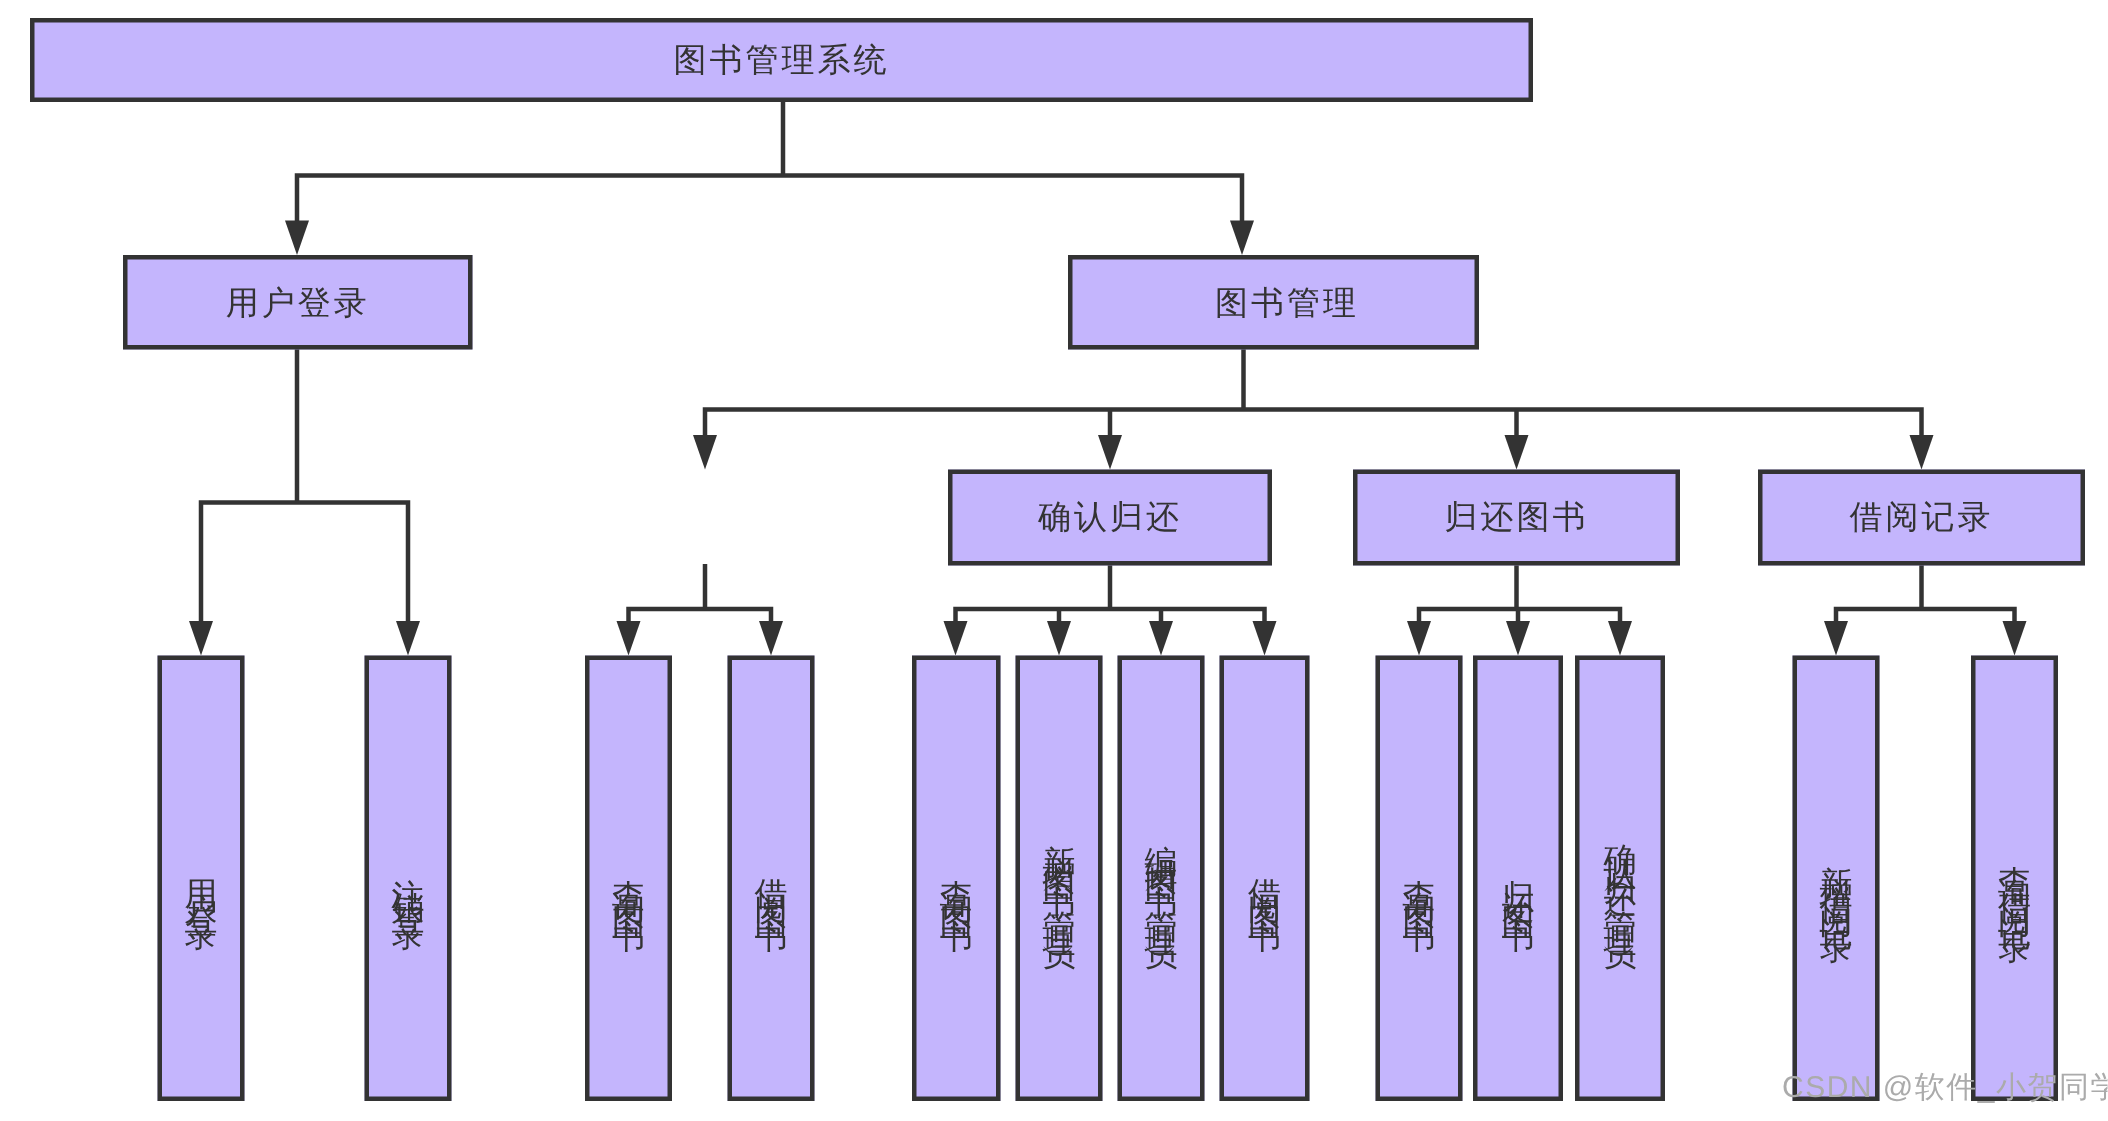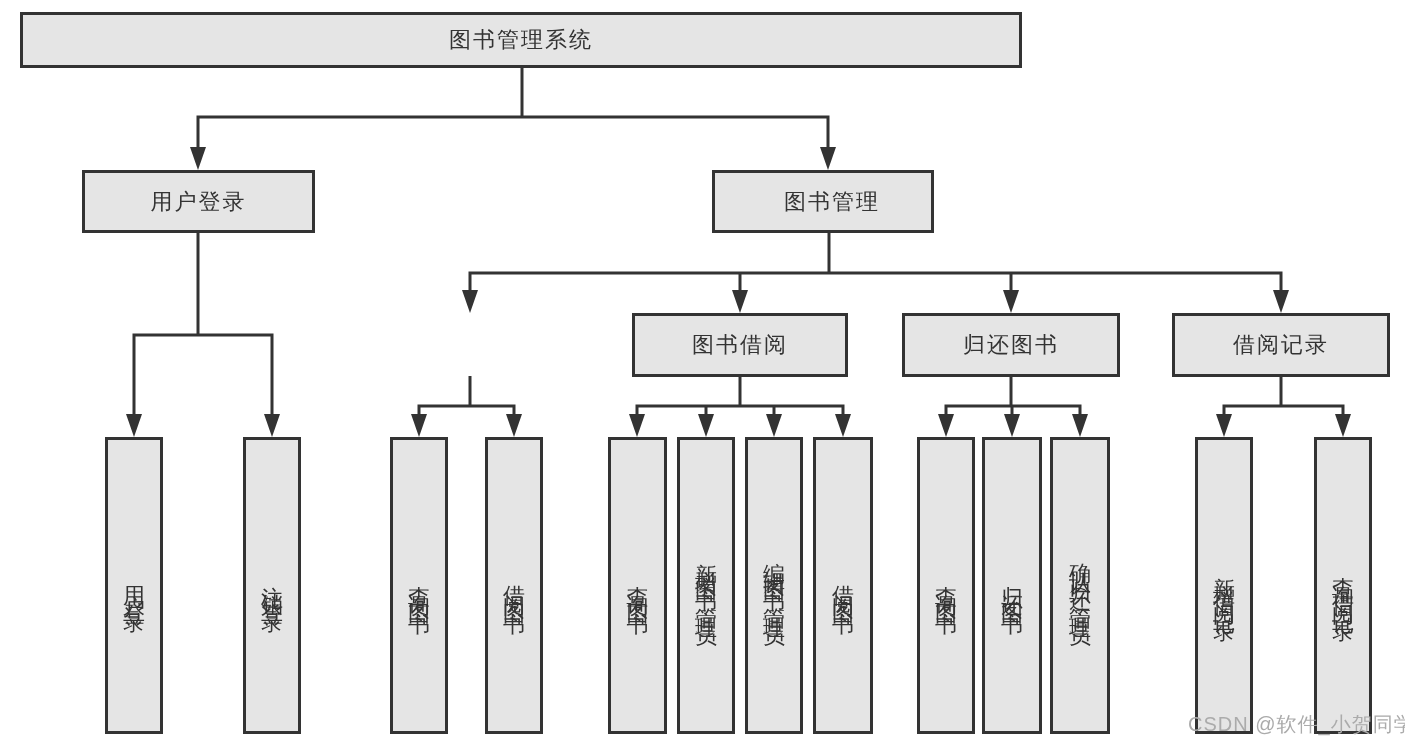--- a/index.html
+++ b/index.html
@@ -19,21 +19,21 @@
   }
   #wires {
     position: absolute;
     left: 0;
     top: 0;
     pointer-events: none;
   }
   .node {
     position: absolute;
     box-sizing: border-box;
-    background: #e5e5e5;
+    background: #c4b5fd;
     border: 3px solid #333333;
     display: flex;
     align-items: center;
     justify-content: center;
     color: #333333;
   }
   .node .h-label {
     font-size: 22px;
     letter-spacing: 2px;
     color: #333333;
@@ -120,26 +120,26 @@
     </g>
   </svg>
 
   <div class="node lvl1">
     <span class="h-label">图书管理系统</span>
   </div>
 
   <div class="node lvl2" style="left:82px; width:233px;">
     <span class="h-label">用户登录</span>
   </div>
-  <div class="node lvl2" style="left:712px; width:222px;padding-left:18px;">
+  <div class="node lvl2" style="left:712px; width:274px;padding-left:18px;">
     <span class="h-label">图书管理</span>
   </div>
 
   <div class="node lvl3" style="left:632px; width:216px;">
-    <span class="h-label">图书借阅</span>
+    <span class="h-label">确认归还</span>
   </div>
   <div class="node lvl3" style="left:902px; width:218px;">
     <span class="h-label">归还图书</span>
   </div>
   <div class="node lvl3" style="left:1172px; width:218px;">
     <span class="h-label">借阅记录</span>
   </div>
 
   <div class="node vert lvl4" style="left:105px; width:58px;">
     <span class="v-label">用户登录</span>

